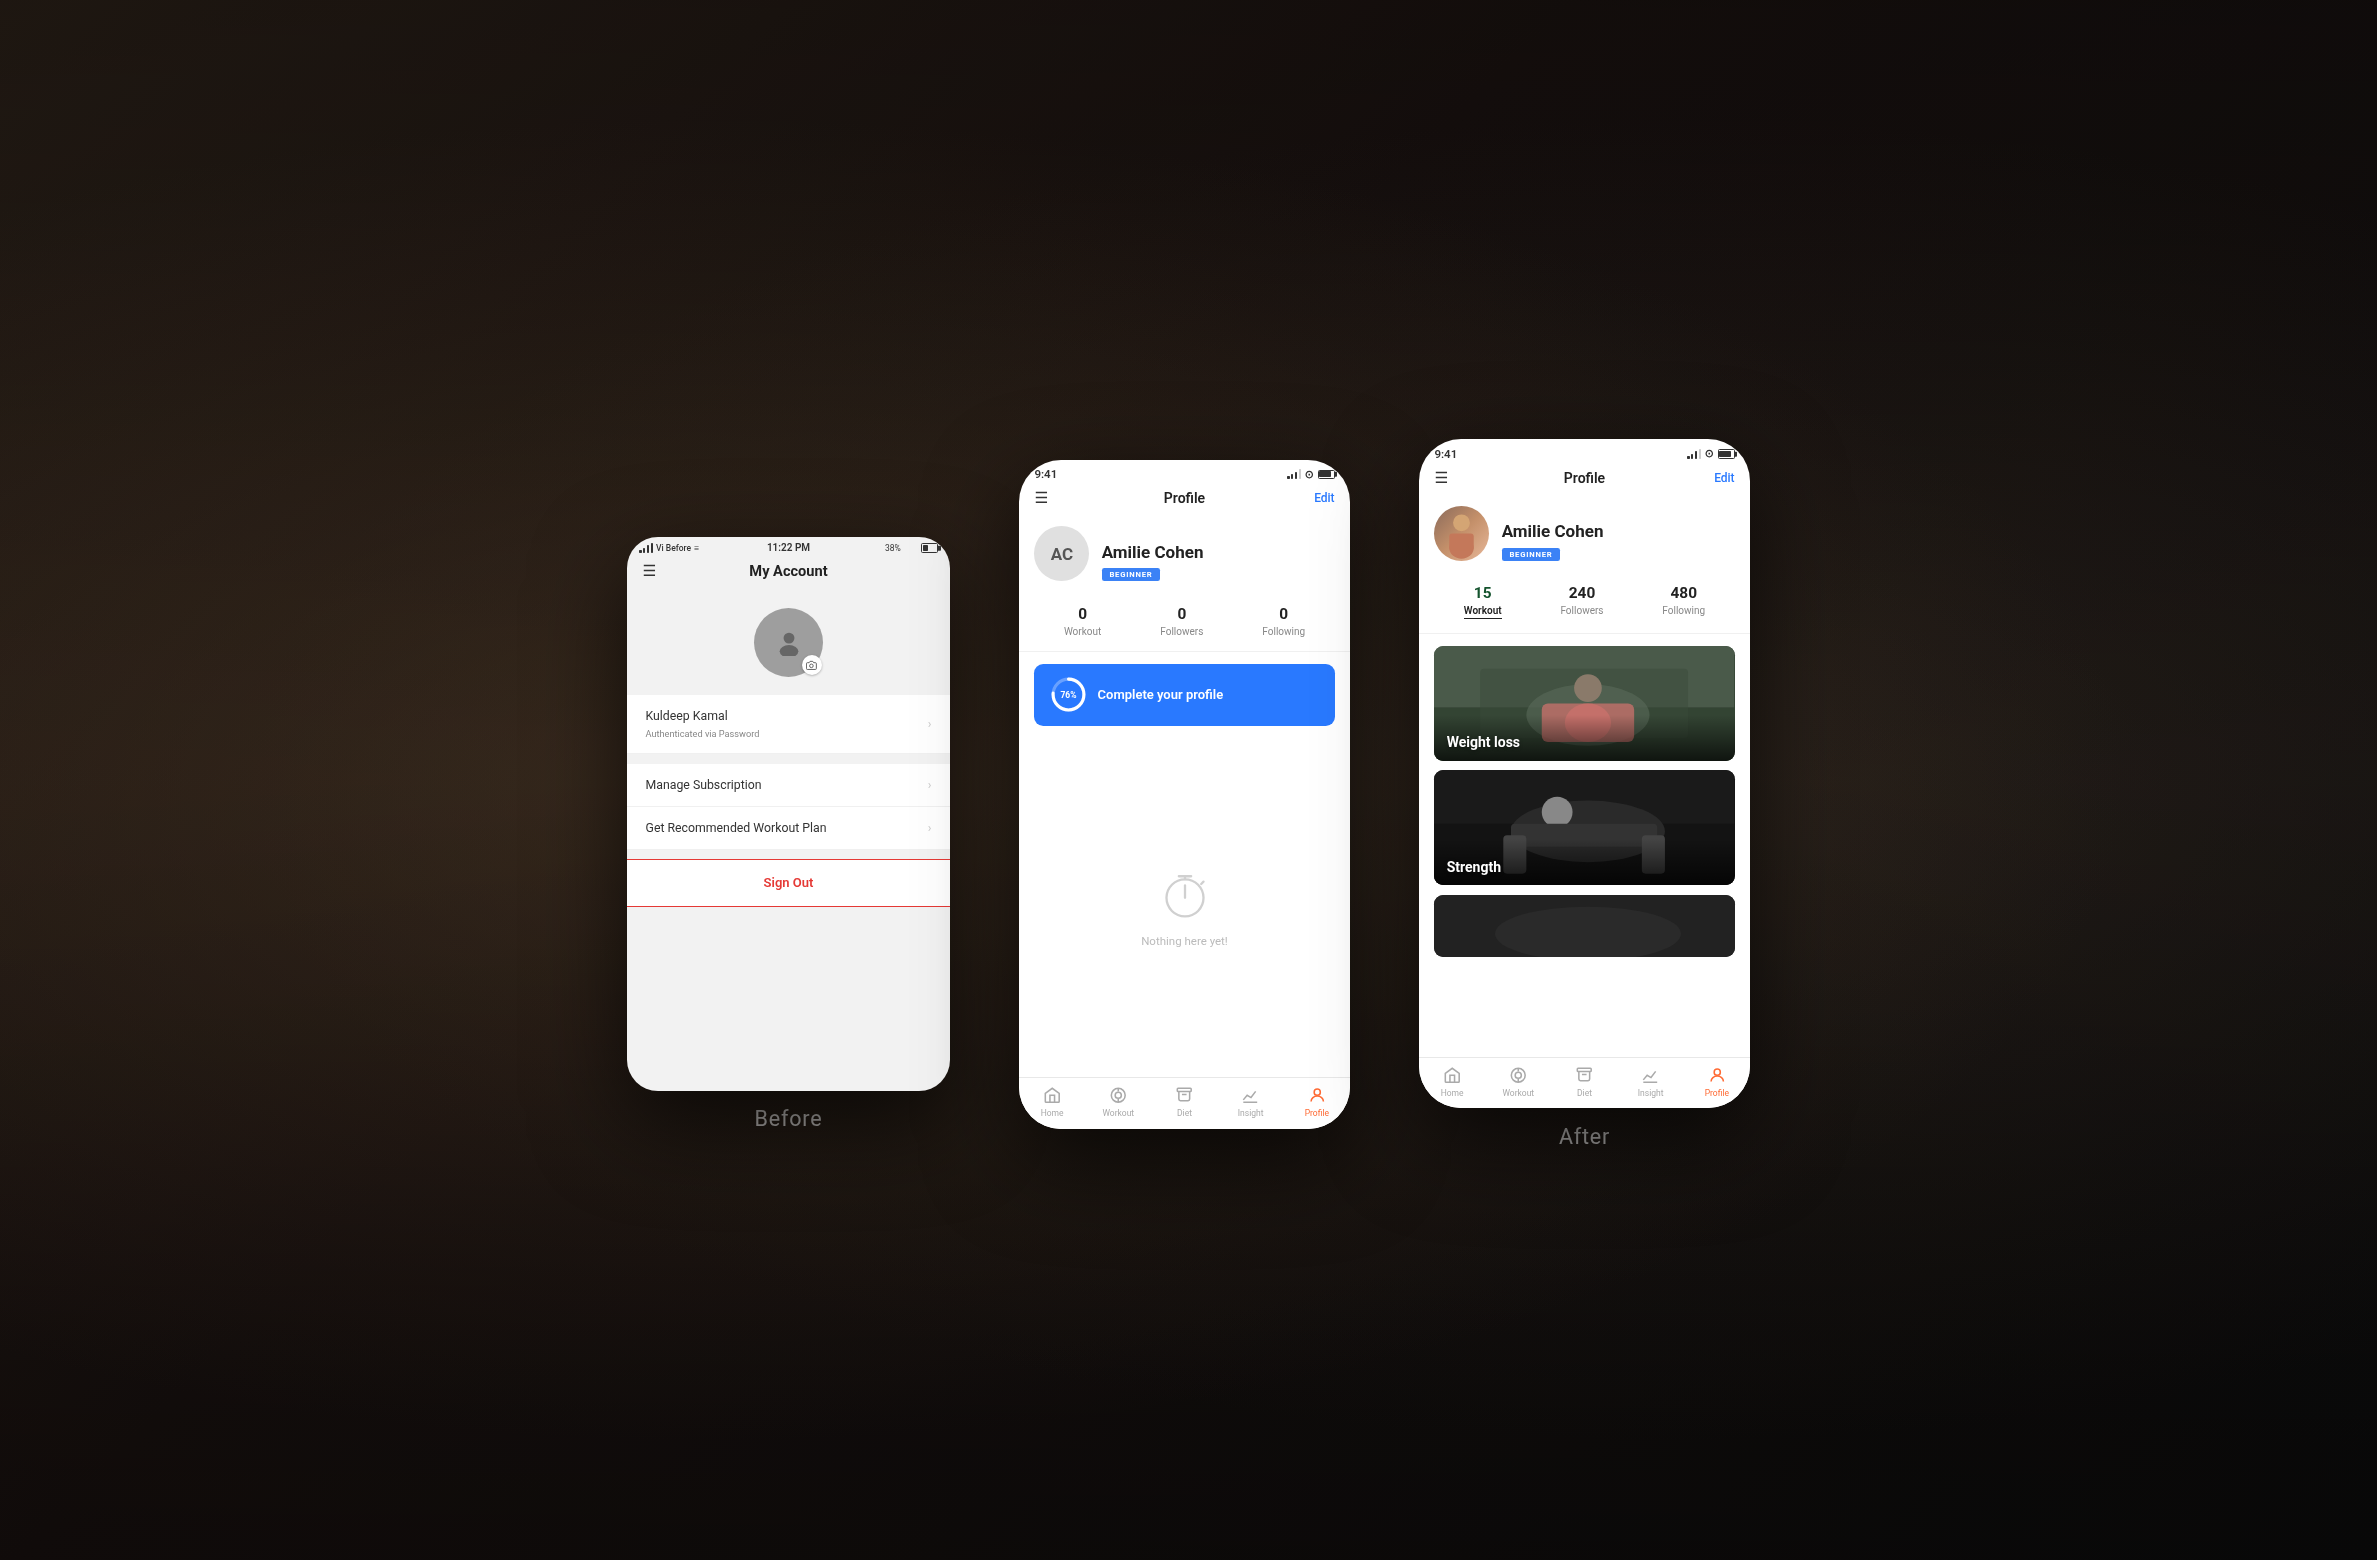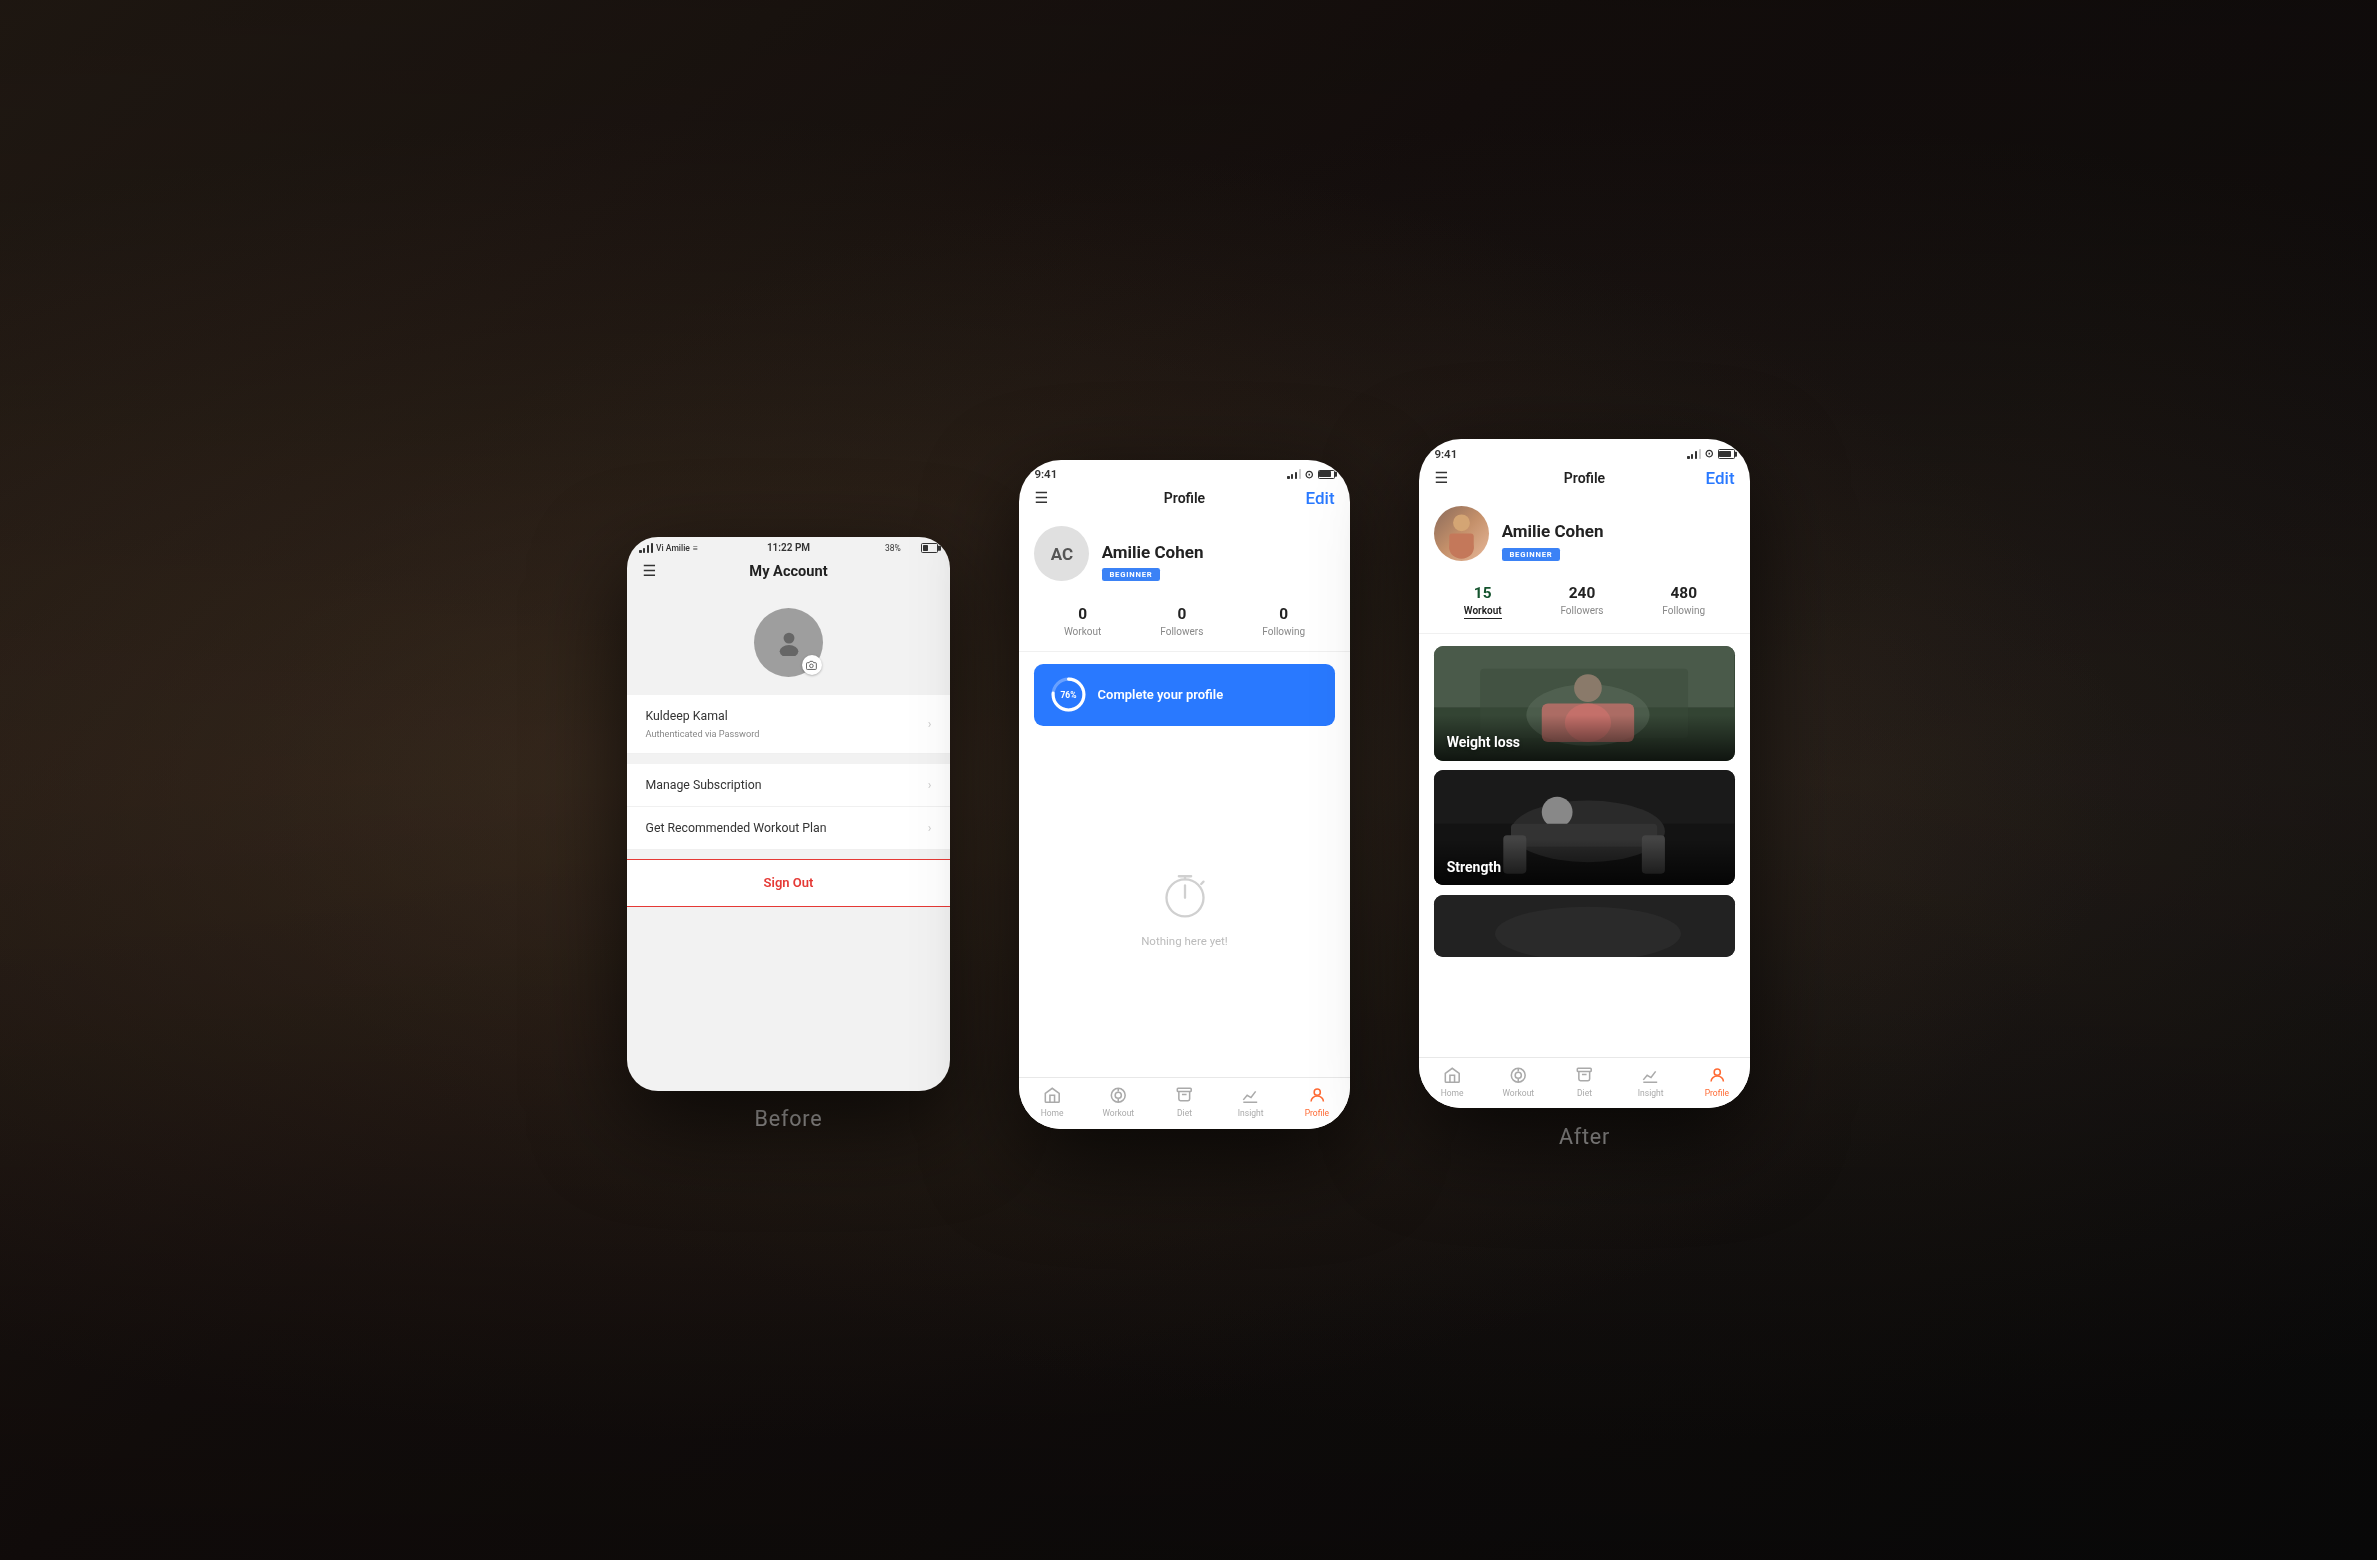--- a/index.html
+++ b/index.html
@@ -147,21 +147,21 @@
       position: absolute;
       left: 15.4px;
       font-size: 15.4px;
       color: #333;
       cursor: pointer;
     }
 
     .nav-edit {
       position: absolute;
       right: 15.4px;
-      font-size: 17px;
+      font-size: 12px;
       color: #2979ff;
       font-weight: 500;
       cursor: pointer;
     }
 
     
     .p1-status {
       display: flex;
       justify-content: space-between;
       align-items: center;
@@ -520,21 +520,21 @@
       <div class="phone phone-1">
 
         <div class="p1-status">
           <div class="p1-status-left">
             <div class="signal-bars">
               <div class="signal-bar bar1" style="background:#333"></div>
               <div class="signal-bar bar2" style="background:#333"></div>
               <div class="signal-bar bar3" style="background:#333"></div>
               <div class="signal-bar bar4" style="background:#333"></div>
             </div>
-            <span>Vi Amilie</span>
+            <span>Vi Before</span>
             <span>≡</span>
           </div>
           <span style="font-size:10px; font-weight:600; position:absolute; left:50%; transform:translateX(-50%);">11:22 PM</span>
           <div class="p1-status-right">
             <span style="font-size:8.5px;">38%</span>
             <div class="battery-icon">
               <div class="battery-fill" style="width:38%;"></div>
             </div>
           </div>
         </div>

